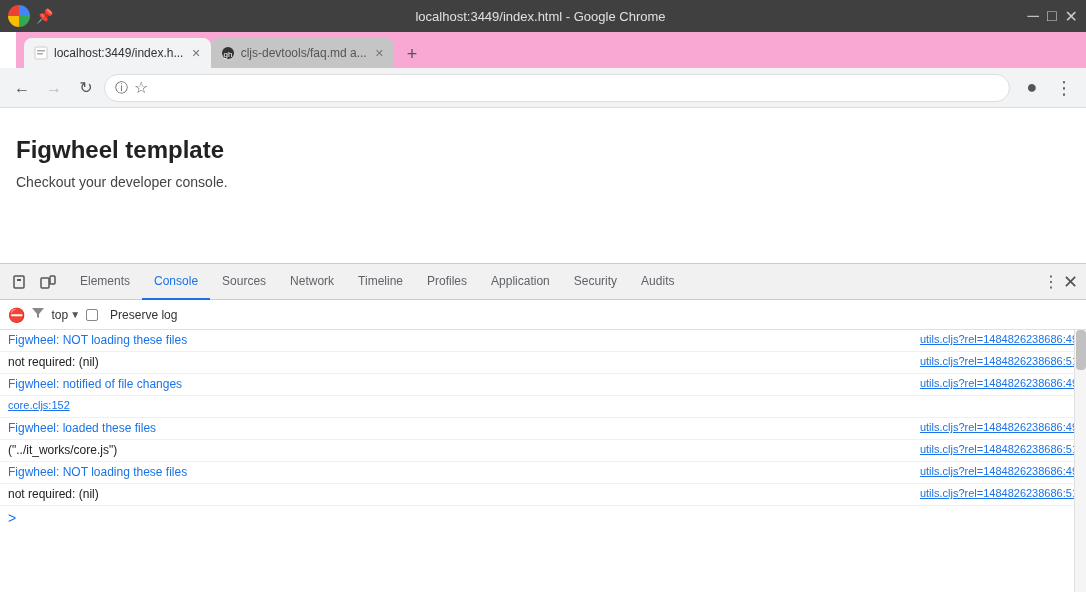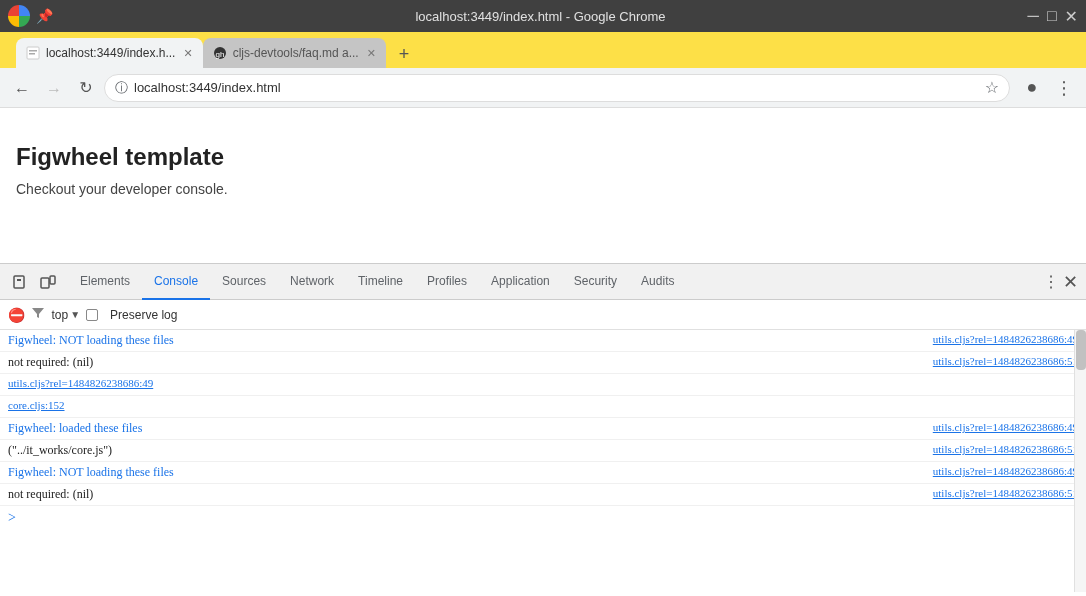--- a/index.html
+++ b/index.html
@@ -17,25 +17,26 @@
     .chrome-os-bar-left { display: flex; align-items: center; gap: 6px; }
     .chrome-logo { width: 22px; height: 22px; border-radius: 50%; background: conic-gradient(#4285F4 0deg 90deg, #34A853 90deg 180deg, #FBBC05 180deg 270deg, #EA4335 270deg 360deg); }
     .chrome-pin { color: #ccc; font-size: 14px; }
     .chrome-os-bar-center { color: #e0e0e0; font-size: 13px; }
     .chrome-os-bar-right { display: flex; align-items: center; gap: 8px; }
     .os-btn { color: #ccc; font-size: 16px; cursor: pointer; }
     .os-close { color: #ccc; font-size: 16px; cursor: pointer; }
 
     
     .tab-bar {
-      background: #fde047;
+      background: #f9a8d4;
       height: 36px;
       display: flex;
       align-items: flex-end;
-      padding: 0 16px;
+      padding: 0 8px;
+      margin-left: 16px;
     }
     .tab {
       display: flex;
       align-items: center;
       height: 30px;
       padding: 0 10px;
       border-radius: 8px 8px 0 0;
       font-size: 12px;
       gap: 6px;
       cursor: pointer;
@@ -86,21 +87,21 @@
     }
     .address-secure { color: #5f6368; font-size: 13px; }
     .address-text { flex: 1; color: #333; }
     .address-star { color: #5f6368; font-size: 16px; cursor: pointer; }
     .toolbar-right { display: flex; align-items: center; gap: 4px; margin-left: 4px; }
     .toolbar-menu { font-size: 18px; color: #555; cursor: pointer; width: 28px; height: 28px; display: flex; align-items: center; justify-content: center; border-radius: 50%; }
 
     
     .page-content {
       background: #fff;
-      padding: 35px 16px;
+      padding: 28px 16px;
       height: 155px;
       overflow: hidden;
     }
     .page-title { font-size: 24px; font-weight: bold; color: #222; margin-bottom: 10px; }
     .page-subtitle { font-size: 14px; color: #444; }
 
     
     .devtools {
       background: #f1f1f1;
       border-top: 1px solid #ccc;
@@ -160,21 +161,21 @@
     }
     .console-chevron { font-size: 10px; color: #555; }
     .preserve-log { display: flex; align-items: center; gap: 12px; font-size: 12px; color: #333; cursor: pointer; }
     .checkbox { width: 12px; height: 12px; border: 1px solid #888; background: #fff; border-radius: 2px; }
 
     
     .console-output {
       flex: 1;
       background: #fff;
       overflow-y: auto;
-      font-family: Liberation Serif, serif;
+      font-family: Liberation Sans, sans-serif;
       font-size: 12px;
       position: relative;
     }
     .console-row {
       display: flex;
       justify-content: space-between;
       align-items: flex-start;
       padding: 3px 8px;
       border-bottom: 1px solid #f0f0f0;
       min-height: 22px;
@@ -253,21 +254,20 @@
   </div>
   <div class="tab-new">+</div>
 </div>
 
 <div class="toolbar">
   <div class="nav-btn">←</div>
   <div class="nav-btn disabled">→</div>
   <div class="nav-btn">↻</div>
   <div class="address-bar">
     <span class="address-secure">ⓘ</span>
-    <span class="address-text">localhost:3449/index.html</span>
     <span class="address-star">☆</span>
   </div>
   <div class="toolbar-right">
     <div class="toolbar-menu">●</div>
     <div class="toolbar-menu">⋮</div>
   </div>
 </div>
 
 <div class="page-content">
   <h1 class="page-title">Figwheel template</h1>
@@ -331,20 +331,21 @@
     <div id="console-rows-container">
         <div class="console-row blue">
           <span class="console-row-left">Figwheel: NOT loading these files</span>
           <span class="console-row-right">utils.cljs?rel=1484826238686:49</span>
         </div>
         <div class="console-row black">
           <span class="console-row-left">not required: (nil)</span>
           <span class="console-row-right">utils.cljs?rel=1484826238686:51</span>
         </div>
         <div class="console-row blue">
+          <span class="console-row-left">Figwheel: notified of file changes</span>
           <span class="console-row-right">utils.cljs?rel=1484826238686:49</span>
         </div>
         <div class="console-row black">
           <span class="console-row-right">core.cljs:152</span>
         </div>
         <div class="console-row blue">
           <span class="console-row-left">Figwheel: loaded these files</span>
           <span class="console-row-right">utils.cljs?rel=1484826238686:49</span>
         </div>
         <div class="console-row black">

